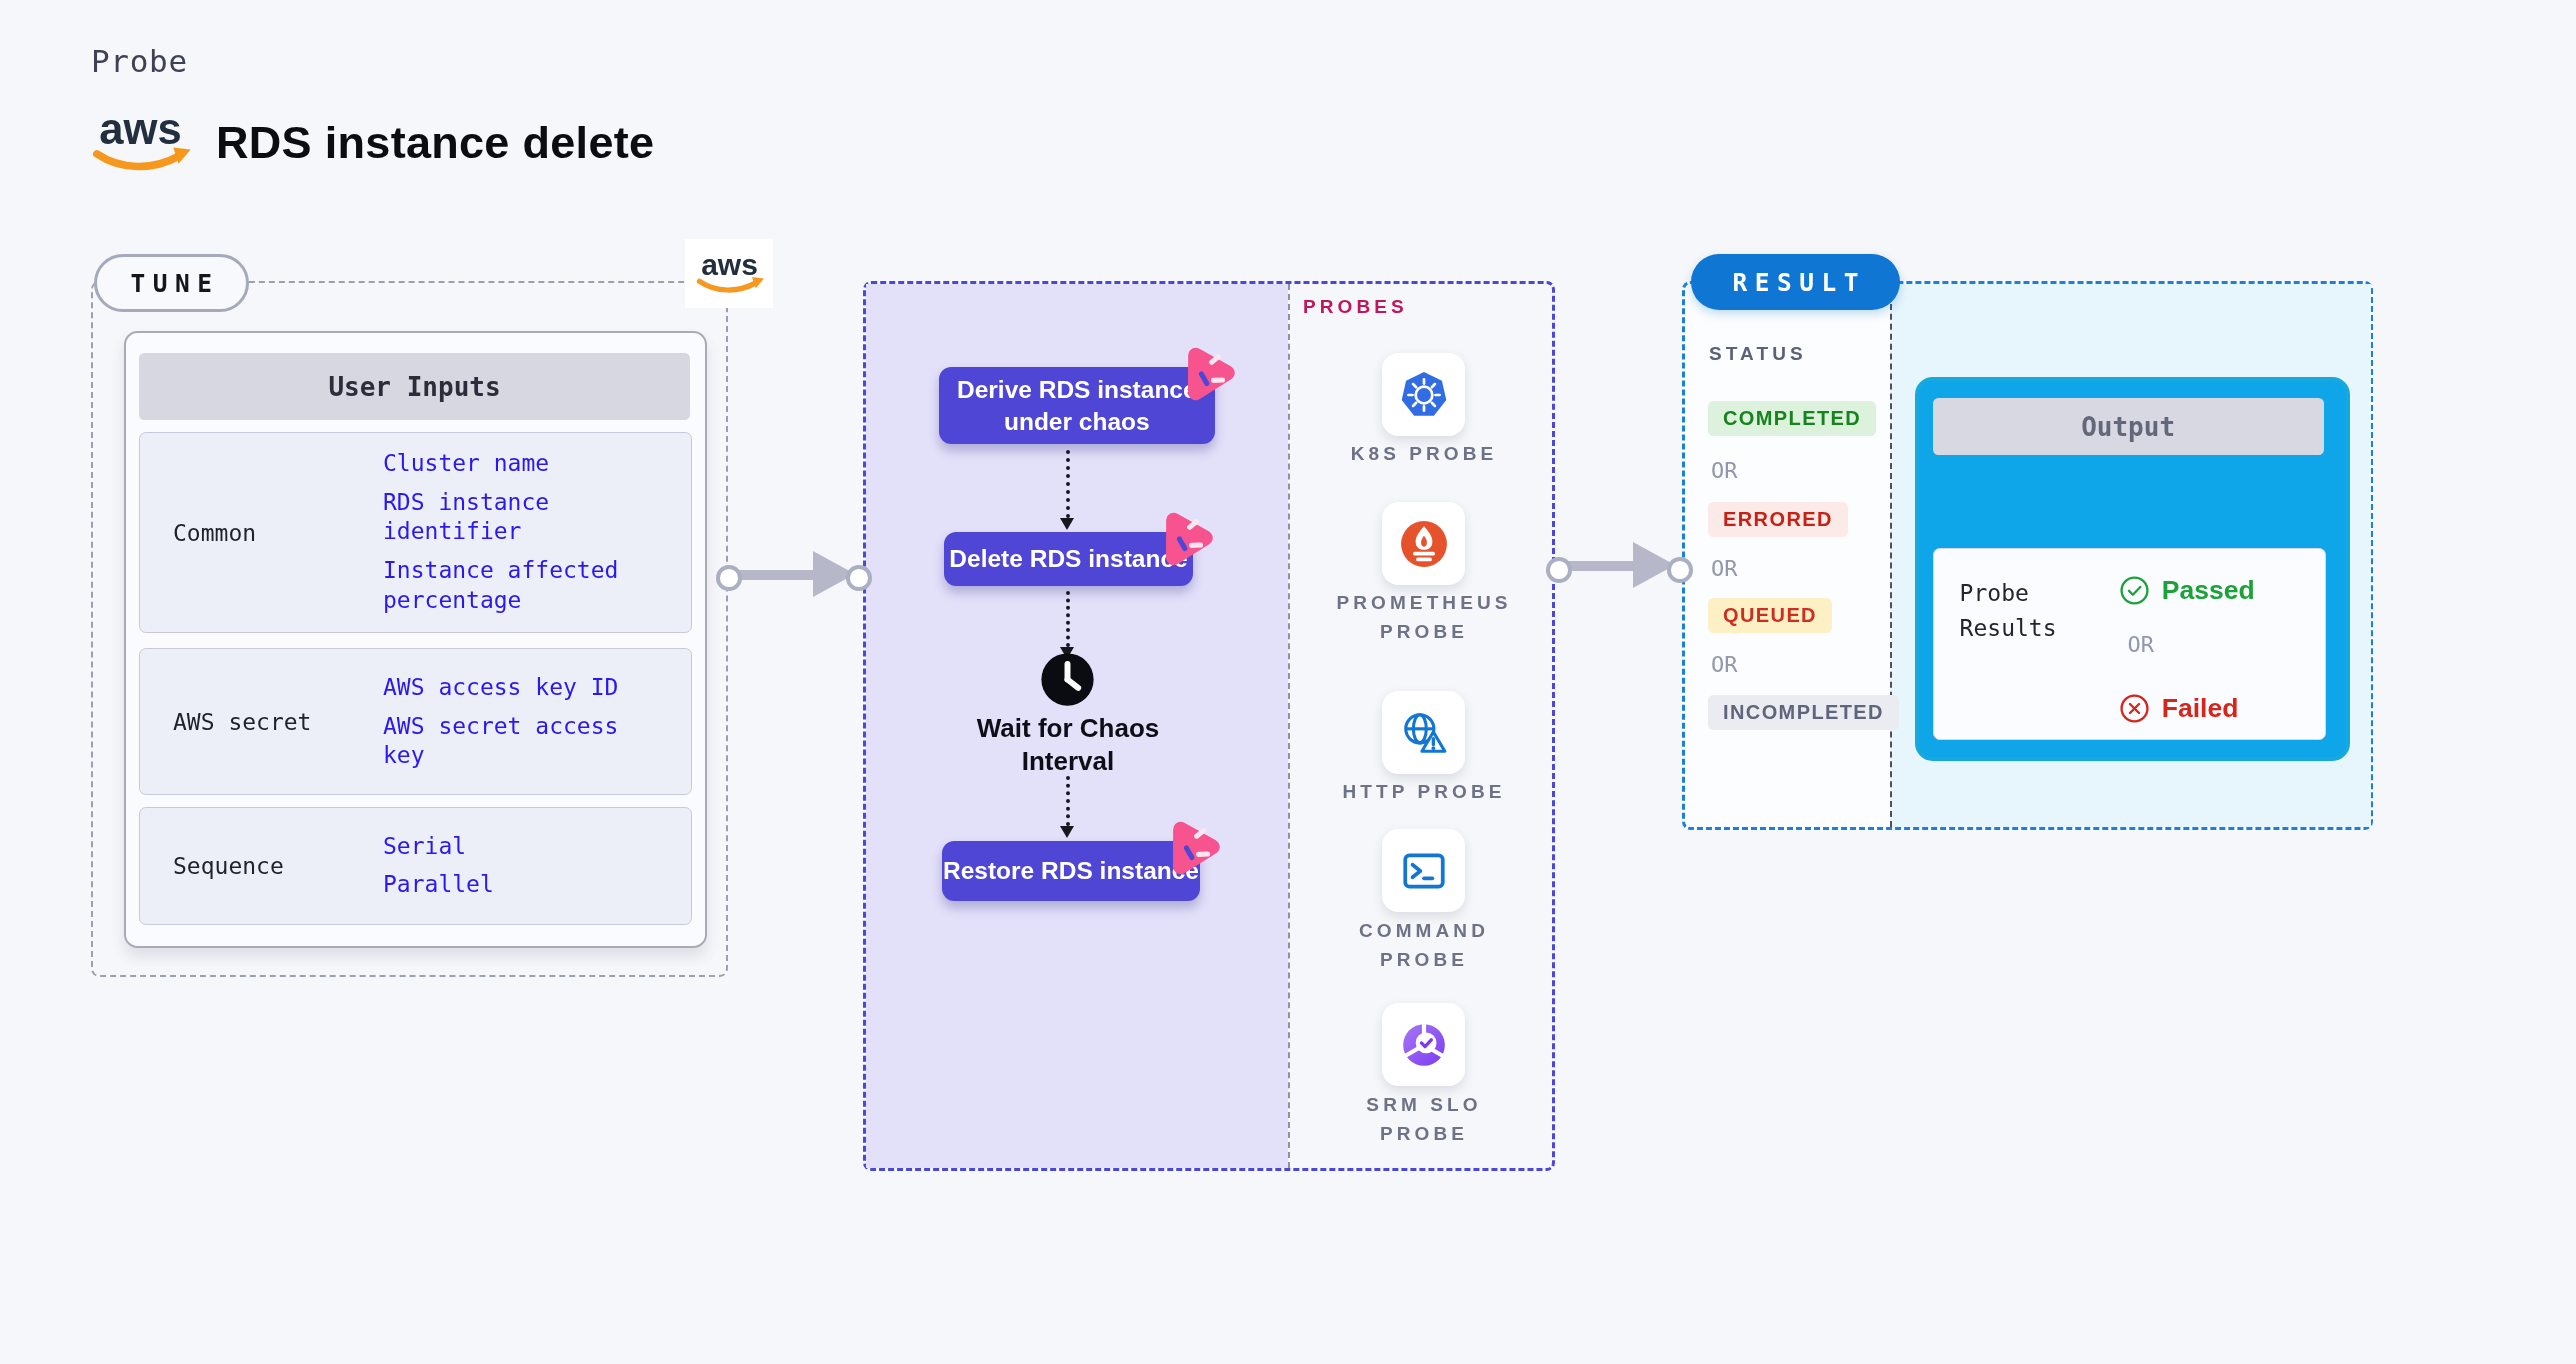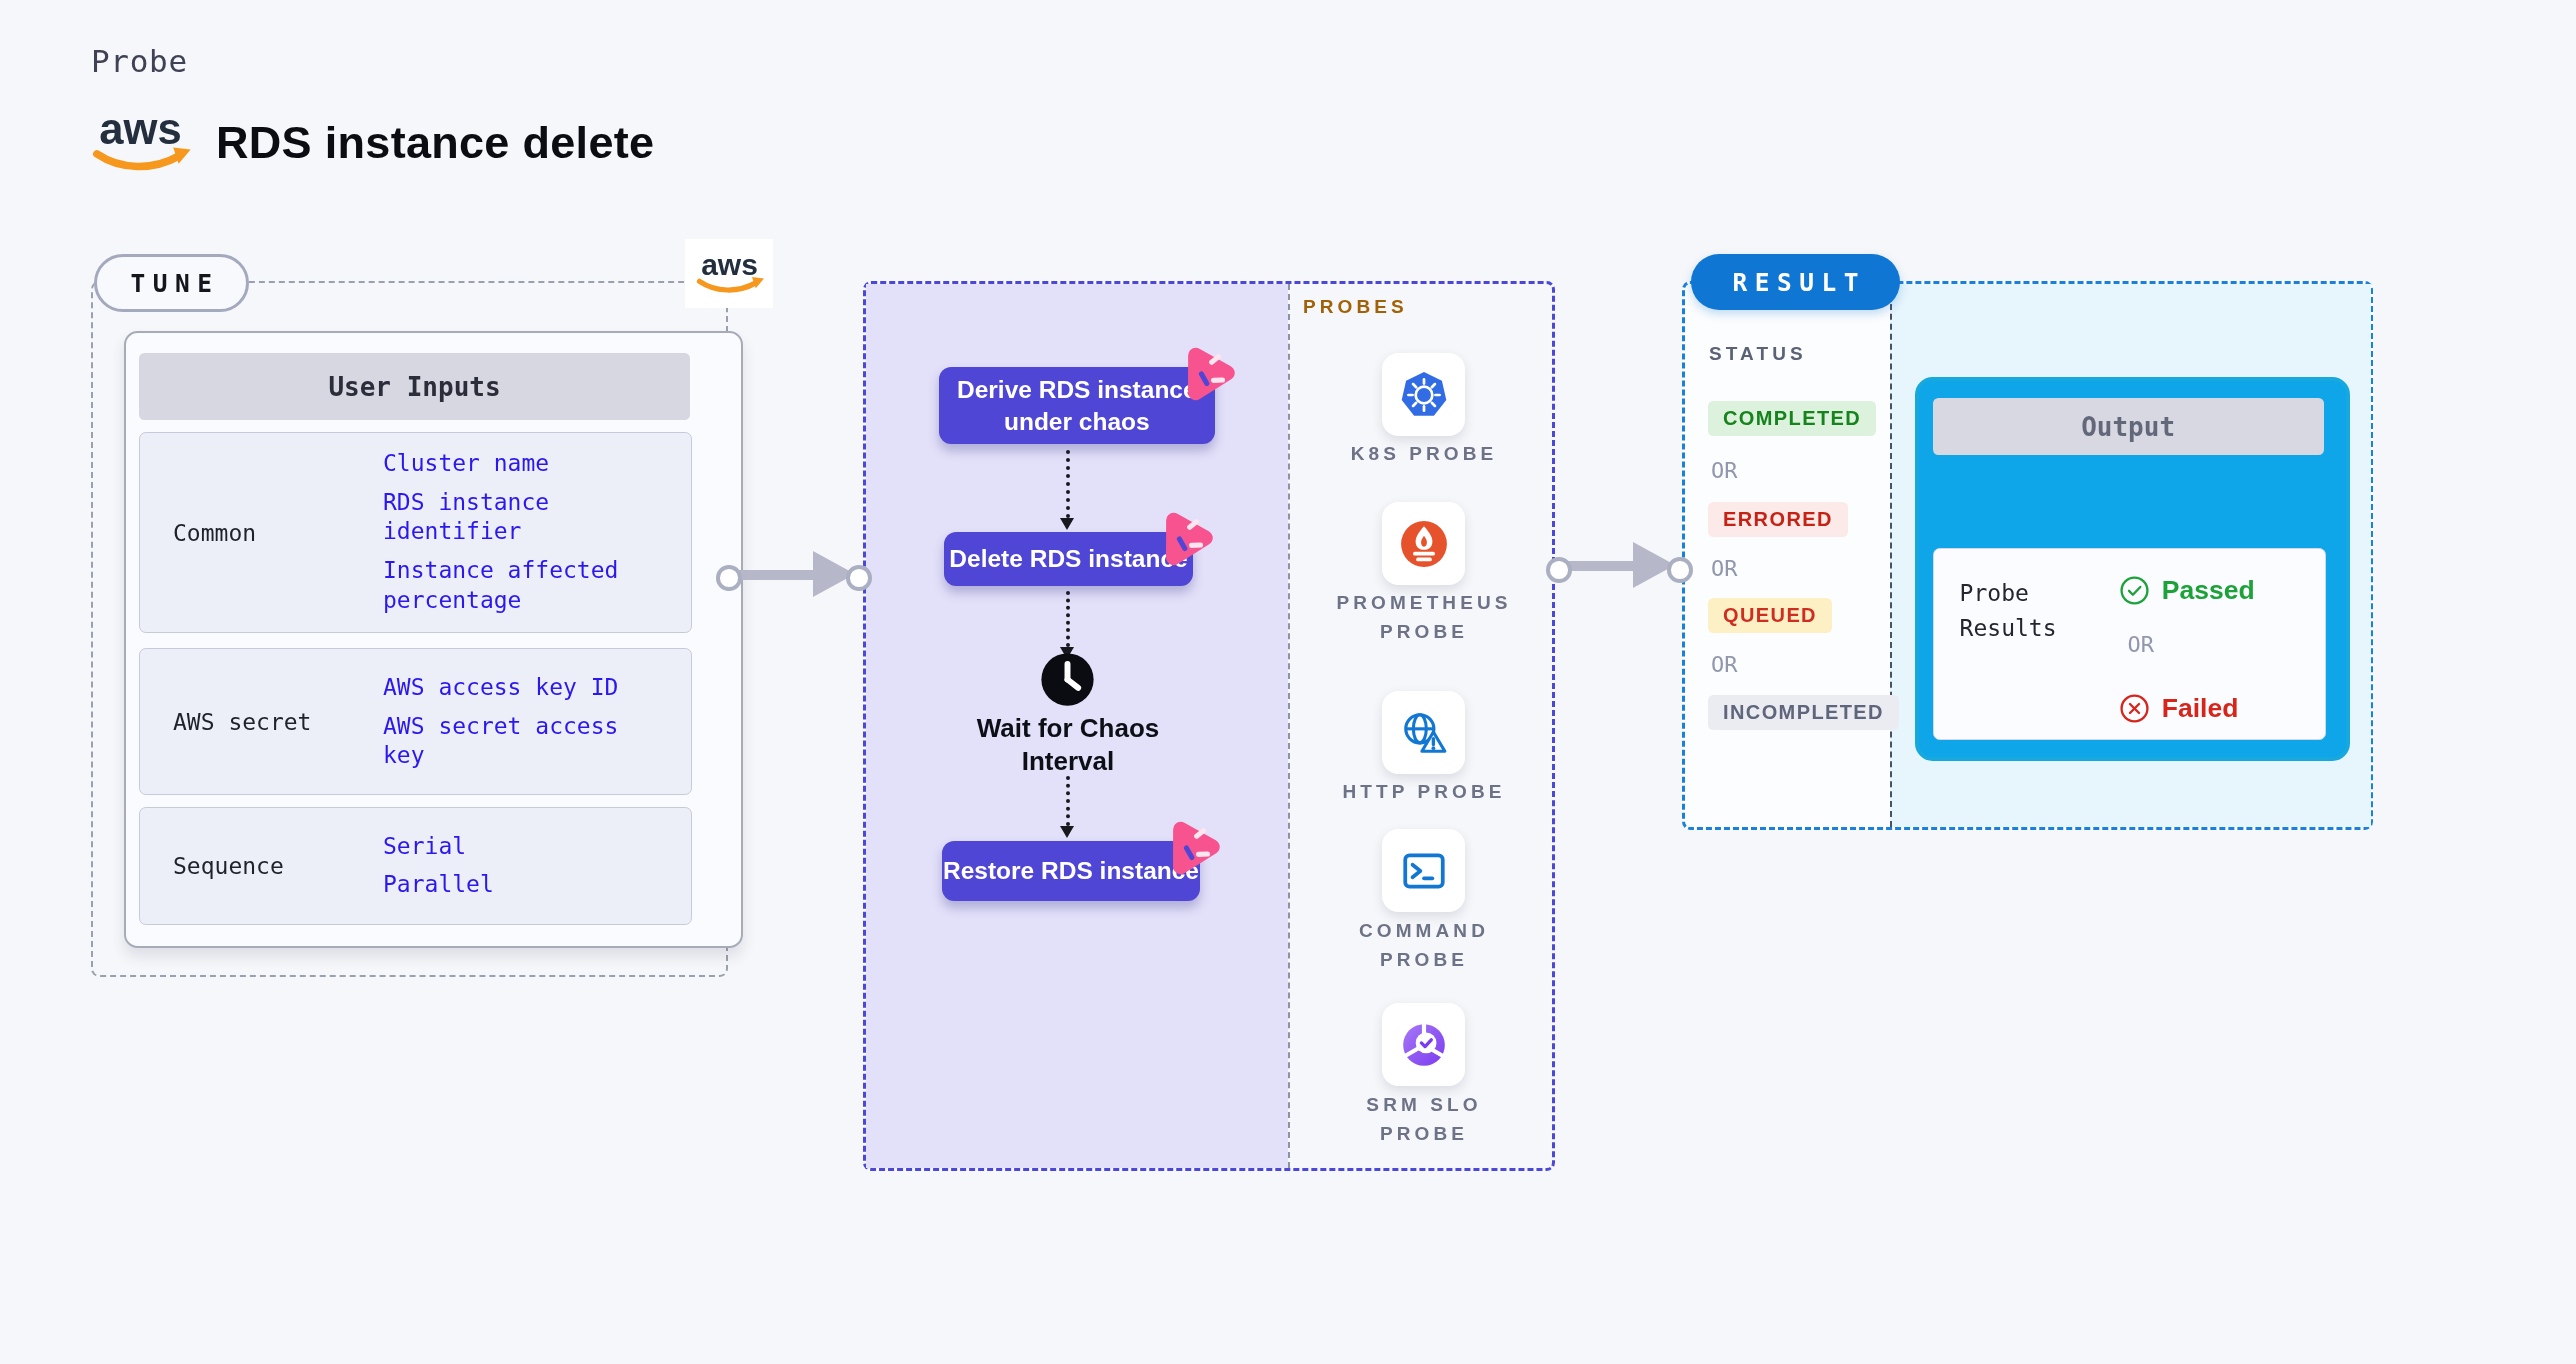--- a/index.html
+++ b/index.html
@@ -21,21 +21,21 @@
   .pill-exec{left:871px;top:253px;height:54px;padding:0 24.5px;background:#e9e8fd;
              border:4.1px solid #4b47d7;color:#4440d0;}
   .pill-result{left:1691px;top:254px;height:56px;padding:0 34px;background:#0f76d3;color:#ffffff;
                box-shadow:0 4.1px 9.5px rgba(15,118,211,.25);}
 
   
   .tune-box{left:91px;top:281px;width:633px;height:692px;border:2.7px dashed #9aa0af;border-radius:8.2px;}
   .tune-aws{left:685px;top:239px;width:88px;height:69px;background:#ffffff;
             display:flex;align-items:center;justify-content:center;}
   .inputs-card{left:124px;top:331px;width:579px;height:613px;background:#fafbff;
-               border:2.7px solid #a7abb7;border-radius:13.6px;box-shadow:0 8.2px 13.6px rgba(50,55,80,.12);padding-left:36px;}
+               border:2.7px solid #a7abb7;border-radius:13.6px;box-shadow:0 8.2px 13.6px rgba(50,55,80,.12);}
   .ui-header{left:13px;top:20px;width:551px;height:67px;background:#d7d7e2;border-radius:5.4px;
              display:flex;align-items:center;justify-content:center;
              font-weight:700;font-size:26px;color:#2b2d3a;}
   .ui-row{background:#edeff8;border:1.4px solid #c7cada;border-radius:6.8px;left:13px;width:551px;}
   .ui-row-label{position:absolute;left:33px;top:50%;transform:translateY(-50%);
                 font-size:23px;color:#1f212b;}
   .ui-row-values{position:absolute;left:243px;top:50%;transform:translateY(-50%);width:253px;
                  font-size:23px;color:#2b18ef;line-height:1.28;}
   .ui-row-values .val{margin:9.5px 0;}
 
@@ -54,21 +54,21 @@
              box-shadow:0 6.8px 11px rgba(43,38,130,.28);z-index:3;}
   .chaos-badge{position:absolute;right:-22px;top:-23px;width:61px;height:61px;}
   .dotline{width:0;border-left:4.1px dotted #17181e;}
   .dothead{width:0;height:0;border-left:7.5px solid transparent;border-right:7.5px solid transparent;
            border-top:12.2px solid #17181e;}
   .clock-wrap{left:1039px;top:651px;width:57px;height:57px;}
   .wait-label{left:966px;top:712px;width:204px;text-align:center;font-weight:700;font-size:26px;
               color:#0d0f16;line-height:1.28;}
 
   
-  .probes-heading{left:1303px;top:296px;font-size:19px;font-weight:700;letter-spacing:4.1px;color:#a16207;}
+  .probes-heading{left:1303px;top:296px;font-size:19px;font-weight:700;letter-spacing:4.1px;color:#be185d;}
   .probe-card{left:1382px;width:83px;height:83px;background:#fff;border-radius:16.3px;
               box-shadow:0 4.1px 11px rgba(34,40,70,.12);display:flex;align-items:center;justify-content:center;}
   .probe-label{left:1329px;width:190px;text-align:center;font-size:19px;font-weight:600;
                letter-spacing:4.1px;color:#6d7287;line-height:1.5;}
 
   
   .result-box{left:1682px;top:281px;width:685px;height:543px;border:3.4px dashed #1b80d9;
               border-radius:8.2px;background:#fcfdfe;}
   .result-cyan{left:205px;top:0;width:481px;height:100%;background:#e7f5fc;}
   .result-divider{left:205px;top:0;height:100%;border-left:2px dashed #4a5068;}

